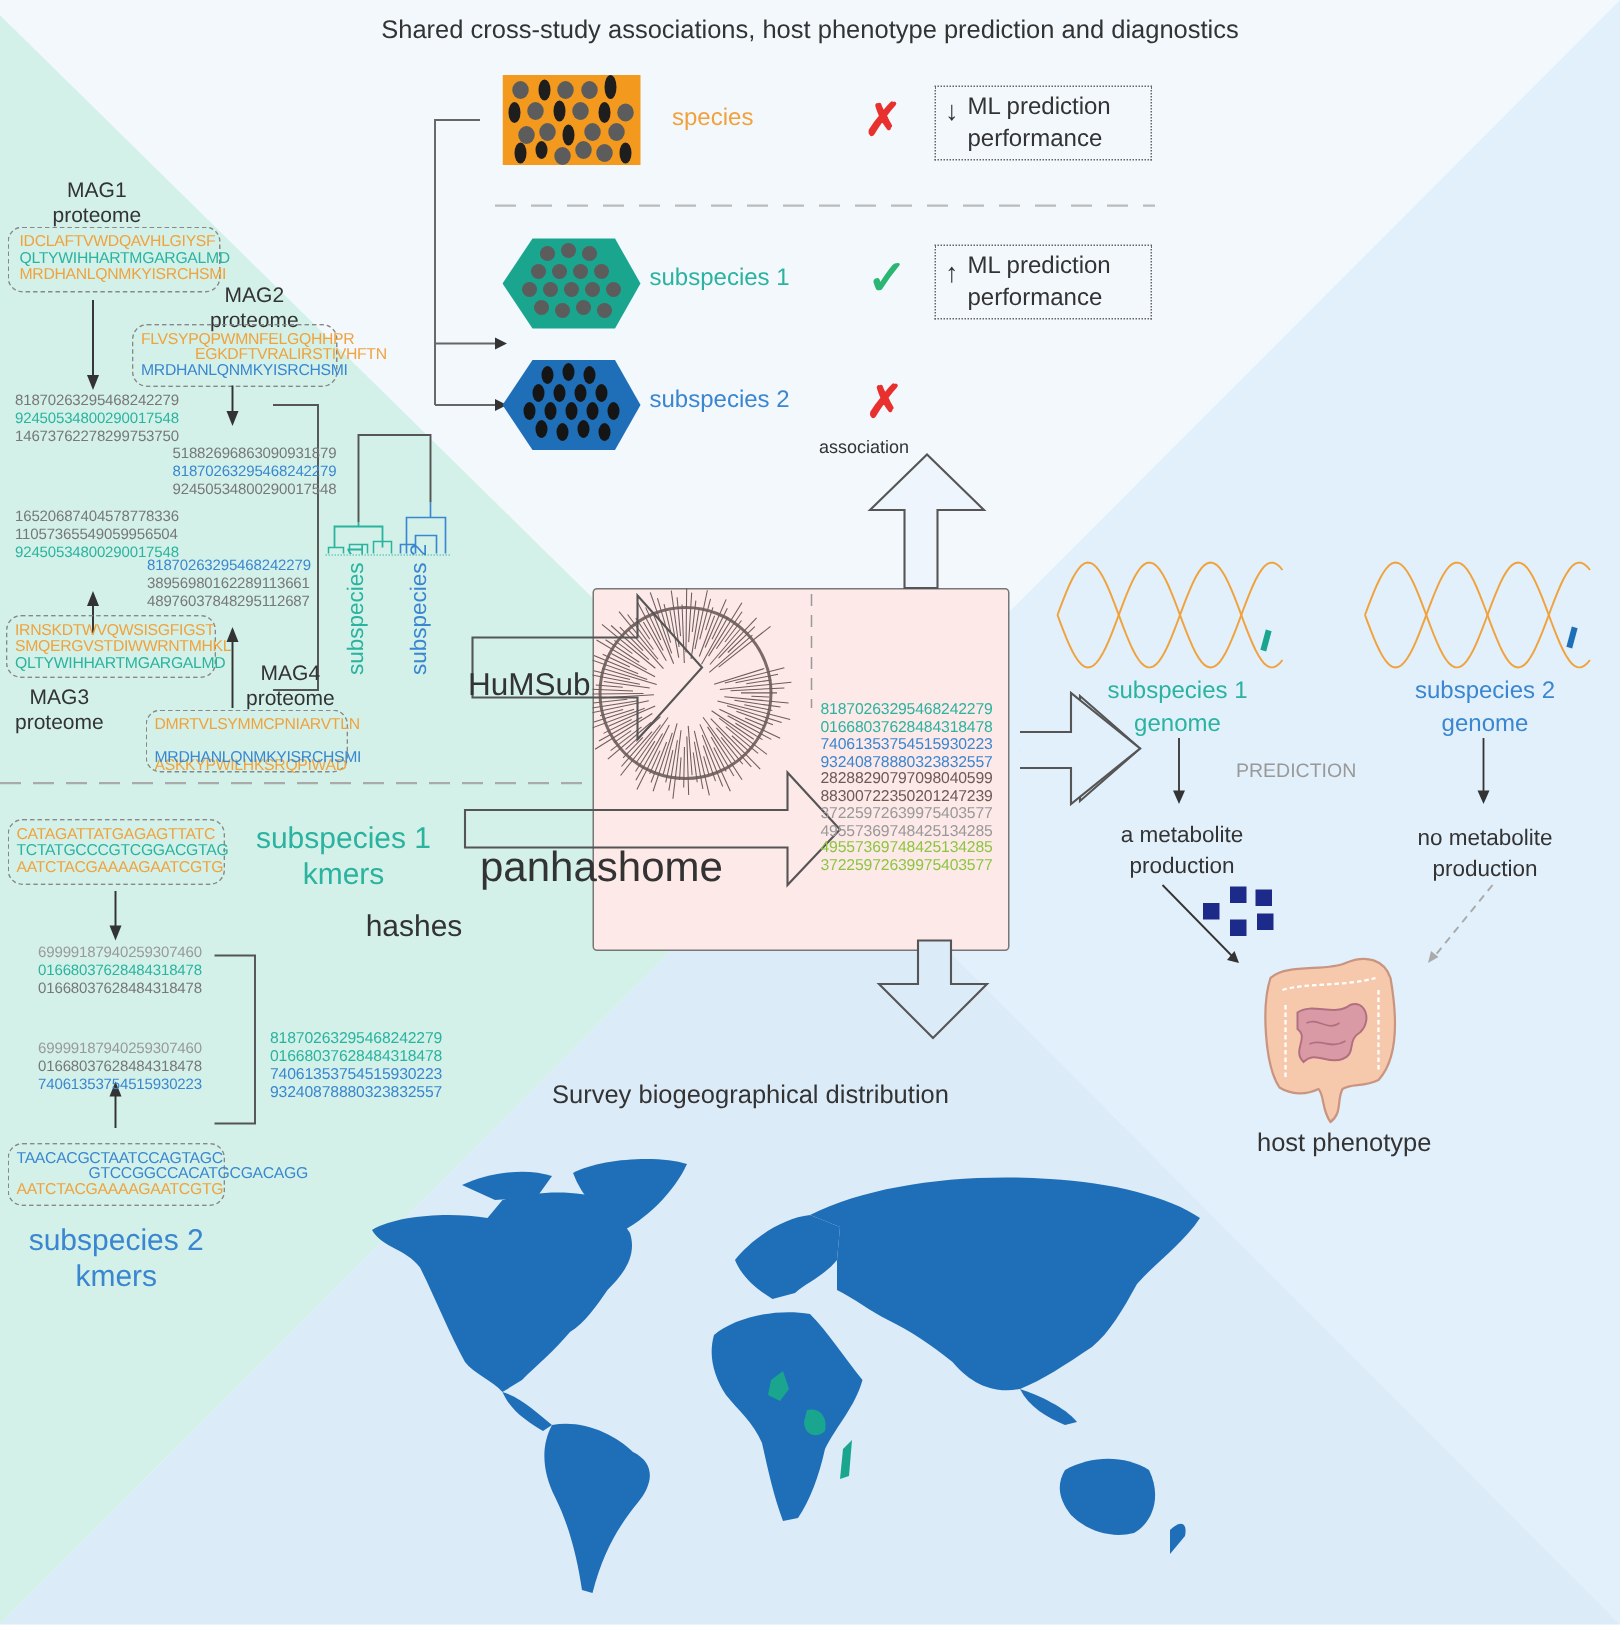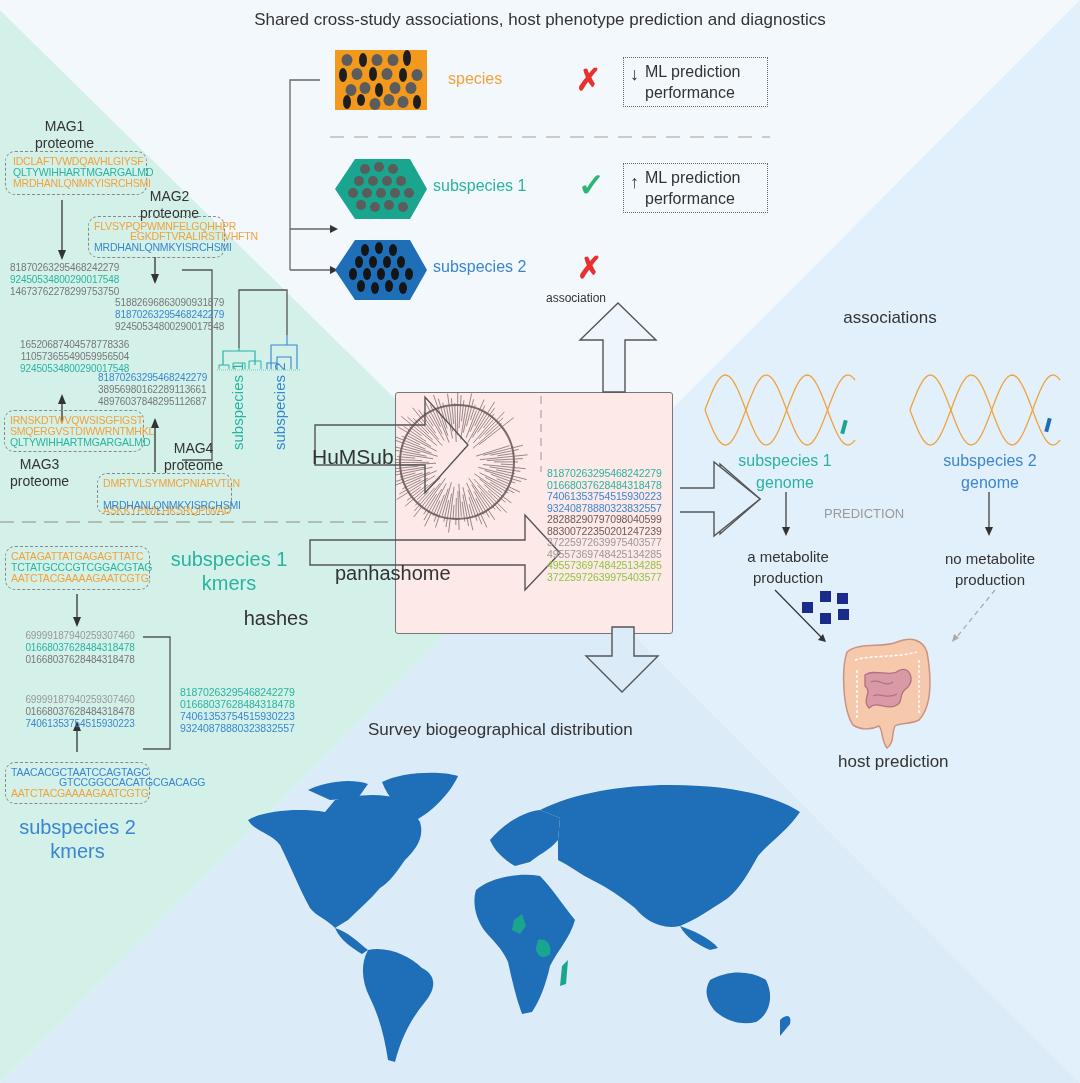--- a/index.html
+++ b/index.html
@@ -168,21 +168,21 @@
 <div class="t hash" style="left:10px;top:262px;">
   <div class="gray">81870263295468242279</div>
   <div class="teal">92450534800290017548</div>
   <div class="gray">14673762278299753750</div>
 </div>
 <div class="t hash" style="left:96px;top:297px;margin-left:19px;">
   <div class="gray">51882696863090931879</div>
   <div class="blue">81870263295468242279</div>
   <div class="gray">92450534800290017548</div>
 </div>
-<div class="t hash" style="left:20px;top:339px;text-align:right;">
+<div class="t hash" style="left:10px;top:339px;">
   <div class="gray">16520687404578778336</div>
   <div class="gray">11057365549059956504</div>
   <div class="teal">92450534800290017548</div>
 </div>
 <div class="t hash" style="left:98px;top:372px;">
   <div class="blue">81870263295468242279</div>
   <div class="gray">38956980162289113661</div>
   <div class="gray">48976037848295112687</div>
 </div>
 
@@ -400,37 +400,36 @@
   <polygon points="10,240 225,240 225,215 260,253 225,290 225,265 10,265" fill="none" stroke="#555" stroke-width="1.4"></polygon>
 
   <polygon points="303,92 303,40 280,40 318,3 356,40 325,40 325,92" fill="#eef5fc" stroke="#555" stroke-width="1.4"></polygon>
 
   <polygon points="380,200 420,200 420,164 460,199 420,234 420,197" fill="none" stroke="#555" stroke-width="1.4"></polygon>
   <polyline points="380,188 414,188 414,162 460,199 414,236 414,212 380,212" fill="#e2f0fb" stroke="#555" stroke-width="1.4"></polyline>
 
   <polygon points="312,327 312,356 286,356 322,392 358,356 334,356 334,327" fill="#dcebf8" stroke="#555" stroke-width="1.4"></polygon>
 </svg>
 <div class="t" style="left:312px;top:445px;font-size:21px;color:#333;">HuMSub</div>
-<div class="t" style="left:320px;top:562px;font-size:20px;color:#333;margin-left:15px;">panhashome</div>
+<div class="t" style="left:320px;top:562px;font-size:28px;color:#333;">panhashome</div>
 
 <div class="t hash" style="left:547px;top:468px;font-size:10.5px;line-height:11.5px;" id="center-hashes">
     <div style="color: rgb(43, 179, 160);">81870263295468242279</div>
     <div style="color: rgb(43, 179, 160);">01668037628484318478</div>
     <div style="color: rgb(58, 134, 208);">74061353754515930223</div>
     <div style="color: rgb(58, 134, 208);">93240878880323832557</div>
     <div style="color: rgb(110, 90, 85);">28288290797098040599</div>
     <div style="color: rgb(110, 90, 85);">88300722350201247239</div>
     <div style="color: rgb(153, 153, 153);">37225972639975403577</div>
     <div style="color: rgb(153, 153, 153);">49557369748425134285</div>
     <div style="color: rgb(140, 198, 63);">49557369748425134285</div>
     <div style="color: rgb(140, 198, 63);">37225972639975403577</div>
   </div>
 
 <div class="t center" style="left:760px;top:307px;width:260px;font-size:17px;line-height:22px;">
-  <div>associations</div>
 </div>
 
 <svg class="abs" style="left:700px;top:370px;" width="380" height="85">
   <g id="helix1">
       <path d="M5,40.0L7,45.4L9,50.6L11,55.6L13,60.2L15,64.3L17,67.9L19,70.8L21,73.0L23,74.4L25,75.0L27,74.7L29,73.7L31,71.8L33,69.2L35,65.9L37,62.0L39,57.6L41,52.7L43,47.6L45,42.3L47,36.9L49,31.6L51,26.5L53,21.7L55,17.3L57,13.5L59,10.3L61,7.8L63,6.1L65,5.2L67,5.1L69,5.8L71,7.3L73,9.6L75,12.6L77,16.3L79,20.5L81,25.2L83,30.2L85,35.5L87,40.9L89,46.2L91,51.4L93,56.3L95,60.9L97,65.0L99,68.4L101,71.2L103,73.3L105,74.5L107,75.0L109,74.6L111,73.4L113,71.5L115,68.7L117,65.3L119,61.3L121,56.8L123,51.9L125,46.7L127,41.4L129,36.0L131,30.7L133,25.7L135,21.0L137,16.7L139,13.0L141,9.9L143,7.5L145,5.9L147,5.1L149,5.1L151,6.0L153,7.6L155,10.0" fill="none" stroke="#f0a23c" stroke-width="1.3"></path>
       <path d="M5,40.0L7,34.6L9,29.4L11,24.4L13,19.8L15,15.7L17,12.1L19,9.2L21,7.0L23,5.6L25,5.0L27,5.3L29,6.3L31,8.2L33,10.8L35,14.1L37,18.0L39,22.4L41,27.3L43,32.4L45,37.7L47,43.1L49,48.4L51,53.5L53,58.3L55,62.7L57,66.5L59,69.7L61,72.2L63,73.9L65,74.8L67,74.9L69,74.2L71,72.7L73,70.4L75,67.4L77,63.7L79,59.5L81,54.8L83,49.8L85,44.5L87,39.1L89,33.8L91,28.6L93,23.7L95,19.1L97,15.0L99,11.6L101,8.8L103,6.7L105,5.5L107,5.0L109,5.4L111,6.6L113,8.5L115,11.3L117,14.7L119,18.7L121,23.2L123,28.1L125,33.3L127,38.6L129,44.0L131,49.3L133,54.3L135,59.0L137,63.3L139,67.0L141,70.1L143,72.5L145,74.1L147,74.9L149,74.9L151,74.0L153,72.4L155,70.0" fill="none" stroke="#f0a23c" stroke-width="1.3"></path>
     </g>
   <g id="helix2">
       <path d="M210,40.0L212,45.4L214,50.6L216,55.6L218,60.2L220,64.3L222,67.9L224,70.8L226,73.0L228,74.4L230,75.0L232,74.7L234,73.7L236,71.8L238,69.2L240,65.9L242,62.0L244,57.6L246,52.7L248,47.6L250,42.3L252,36.9L254,31.6L256,26.5L258,21.7L260,17.3L262,13.5L264,10.3L266,7.8L268,6.1L270,5.2L272,5.1L274,5.8L276,7.3L278,9.6L280,12.6L282,16.3L284,20.5L286,25.2L288,30.2L290,35.5L292,40.9L294,46.2L296,51.4L298,56.3L300,60.9L302,65.0L304,68.4L306,71.2L308,73.3L310,74.5L312,75.0L314,74.6L316,73.4L318,71.5L320,68.7L322,65.3L324,61.3L326,56.8L328,51.9L330,46.7L332,41.4L334,36.0L336,30.7L338,25.7L340,21.0L342,16.7L344,13.0L346,9.9L348,7.5L350,5.9L352,5.1L354,5.1L356,6.0L358,7.6L360,10.0" fill="none" stroke="#f0a23c" stroke-width="1.3"></path>
       <path d="M210,40.0L212,34.6L214,29.4L216,24.4L218,19.8L220,15.7L222,12.1L224,9.2L226,7.0L228,5.6L230,5.0L232,5.3L234,6.3L236,8.2L238,10.8L240,14.1L242,18.0L244,22.4L246,27.3L248,32.4L250,37.7L252,43.1L254,48.4L256,53.5L258,58.3L260,62.7L262,66.5L264,69.7L266,72.2L268,73.9L270,74.8L272,74.9L274,74.2L276,72.7L278,70.4L280,67.4L282,63.7L284,59.5L286,54.8L288,49.8L290,44.5L292,39.1L294,33.8L296,28.6L298,23.7L300,19.1L302,15.0L304,11.6L306,8.8L308,6.7L310,5.5L312,5.0L314,5.4L316,6.6L318,8.5L320,11.3L322,14.7L324,18.7L326,23.2L328,28.1L330,33.3L332,38.6L334,44.0L336,49.3L338,54.3L340,59.0L342,63.3L344,67.0L346,70.1L348,72.5L350,74.1L352,74.9L354,74.9L356,74.0L358,72.4L360,70.0" fill="none" stroke="#f0a23c" stroke-width="1.3"></path>
@@ -474,21 +473,21 @@
   <div>no metabolite</div>
   <div>production</div>
 </div>
 
 <svg class="abs" style="left:835px;top:630px;" width="100" height="120">
   <path d="M18,95 C8,80 6,40 12,22 C22,12 50,18 62,12 C76,6 88,10 92,22 C96,45 98,75 84,90 C74,95 66,92 60,96 C56,104 60,112 52,118 C46,110 48,100 44,96 C36,100 26,100 18,95 Z" fill="#f6c9ad" stroke="#c99581" stroke-width="1.5"></path>
   <path d="M20,30 C35,25 60,28 82,22 M22,40 L22,88 M84,30 L84,85" fill="none" stroke="#fff" stroke-width="1.5" stroke-dasharray="3,2"></path>
   <path d="M30,45 C40,38 55,48 65,40 C75,36 80,50 72,58 C62,64 70,72 60,76 C50,80 42,70 34,78 C26,70 38,62 30,56 Z" fill="#d99aa6" stroke="#b07080" stroke-width="1.3"></path>
   <path d="M36,52 C44,48 50,58 58,52 M38,66 C46,62 52,70 62,64" fill="none" stroke="#b07080" stroke-width="1.2"></path>
 </svg>
-<div class="t" style="left:838px;top:752px;font-size:17px;">host prediction</div>
+<div class="t" style="left:838px;top:752px;font-size:17px;">host phenotype</div>
 
 <div class="t" style="left:368px;top:720px;font-size:17px;">Survey biogeographical distribution</div>
 
 <svg class="abs" style="left:240px;top:770px;" width="590" height="300" viewBox="0 0 590 300">
   <g fill="#1f6fb8">
 
     <path d="M8,50 C25,40 60,38 85,42 L95,30 C115,25 140,22 165,30 L180,52 C185,68 175,80 165,90 C158,100 150,112 140,118 C130,130 118,140 108,150 L95,158 C88,150 76,146 70,138 C60,120 50,95 40,75 C30,62 15,62 8,50 Z"></path>
     <path d="M68,20 C85,12 110,8 128,14 L118,28 L90,30 Z"></path>
 
     <path d="M142,12 C160,2 200,0 218,6 C210,24 190,44 172,52 C160,40 148,28 142,12 Z"></path>

